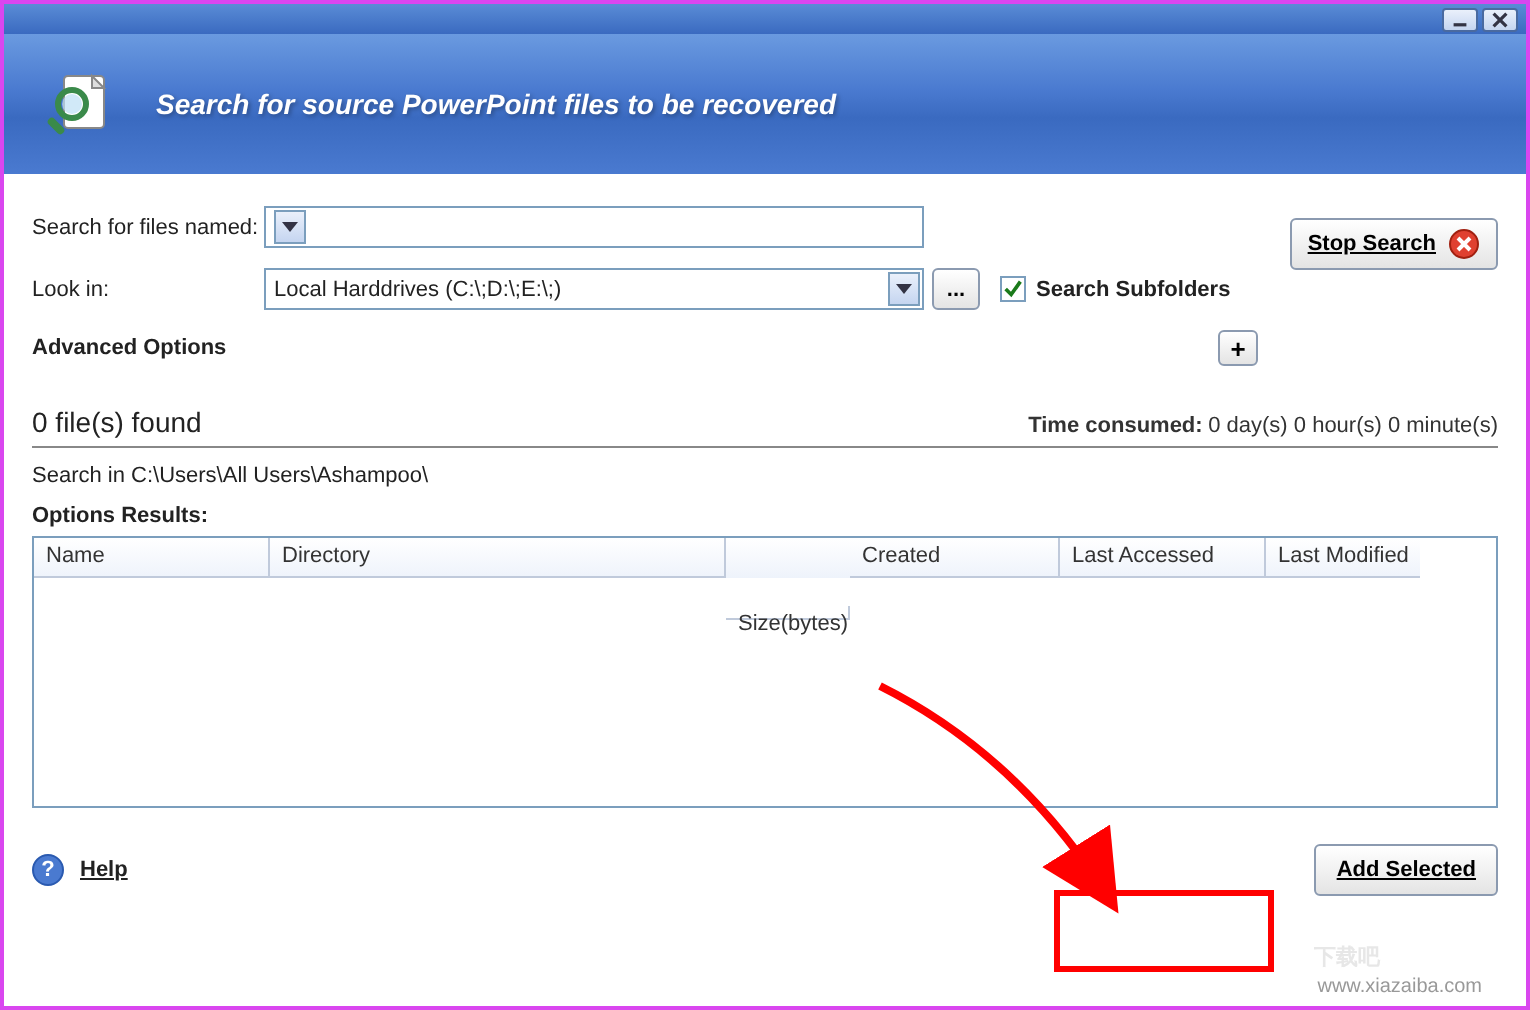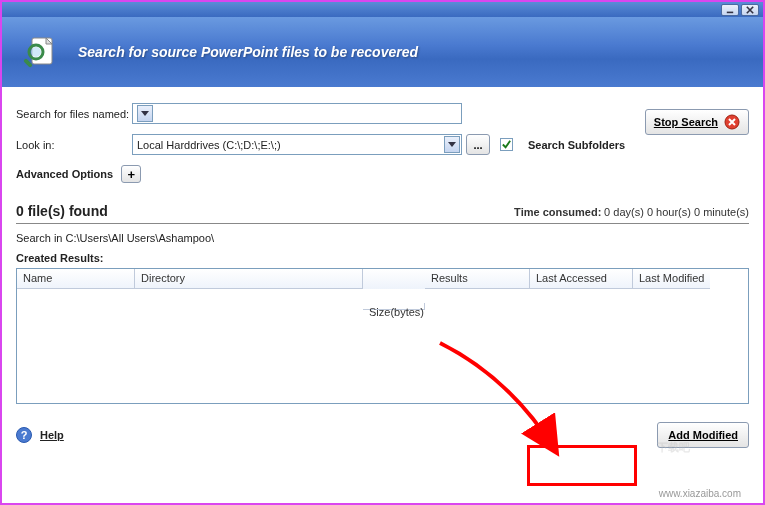--- a/index.html
+++ b/index.html
@@ -15,32 +15,32 @@
   .form-row { display: flex; align-items: center; margin-bottom: 10px; }
   .form-top { display: flex; }
   .form-left { flex: 1; }
   .form-right { width: 120px; display: flex; align-items: flex-start; justify-content: flex-end; padding-top: 6px; }
   .form-label { width: 116px; font-weight: normal; color: #222; }
   .combo { height: 21px; border: 1px solid #7b9ebd; background: #fff; display: flex; align-items: center; padding: 0 4px; position: relative; }
   .combo-wide { width: 330px; }
   .combo-text { flex: 1; color: #222; }
   .combo-arrow { width: 16px; height: 17px; background: linear-gradient(to bottom, #eaf0fb, #c5d5f0); border: 1px solid #7b9ebd; display: flex; align-items: center; justify-content: center; margin-right: -3px; }
   .browse-btn { width: 24px; height: 21px; margin-left: 4px; background: linear-gradient(to bottom, #fff, #e4e4e4); border: 1px solid #8b9ab0; border-radius: 3px; display: flex; align-items: center; justify-content: center; font-weight: bold; cursor: pointer; }
-  .checkbox-wrap { display: flex; align-items: flex-end; margin-left: 10px; gap: 15px; }
+  .checkbox-wrap { display: flex; align-items: flex-end; margin-left: 10px; gap: 5px; }
   .checkbox { width: 13px; height: 13px; border: 1px solid #7b9ebd; background: #fff; display: flex; align-items: center; justify-content: center; }
   .checkbox svg { width: 11px; height: 11px; }
   .checkbox-label { font-weight: bold; color: #222; }
-  .adv-row { display: flex; align-items: center; gap: 8px; margin-top: 8px; }
+  .adv-row { display: flex; align-items: center; gap: 8px; margin-top: 8px; justify-content: space-between; }
   .adv-label { font-weight: bold; color: #222; }
   .expand-btn { width: 20px; height: 18px; background: linear-gradient(to bottom, #fff, #e4e4e4); border: 1px solid #8b9ab0; border-radius: 3px; display: flex; align-items: center; justify-content: center; font-weight: bold; cursor: pointer; font-size: 13px; line-height: 1; }
   .stop-btn { padding: 4px 8px; background: linear-gradient(to bottom, #fff, #e4e4e4); border: 1px solid #8b9ab0; border-radius: 3px; display: flex; align-items: center; gap: 6px; cursor: pointer; font-weight: bold; }
   .stop-btn-text { text-decoration: underline; }
   .stop-icon { width: 16px; height: 16px; }
   .status-row { display: flex; justify-content: space-between; align-items: baseline; margin-top: 20px; border-bottom: 1px solid #888; padding-bottom: 4px; }
-  .files-found { font-size: 14px; font-weight: bold; color: #222; }
+  .files-found { font-size: 14px; font-weight: normal; color: #222; }
   .time-consumed { font-size: 10px; color: #333; }
   .time-label { font-weight: bold; }
   .search-path { margin-top: 8px; color: #222; }
   .results-label { margin-top: 8px; font-weight: bold; color: #222; }
   .results-box { margin-top: 4px; border: 1px solid #7b9ebd; background: #fff; height: 136px; display: flex; flex-direction: row; }
   .results-header { display: flex; height: 20px; background: linear-gradient(to bottom, #fff, #eef3fb); }
   .col { border-right: 1px solid #c0cadb; border-bottom: 1px solid #c0cadb; padding: 3px 6px; color: #333; text-align: left; }
   .col-name { width: 118px; }
   .col-dir { width: 228px; }
   .col-size { width: 62px; margin-top: 34px; }
@@ -51,21 +51,21 @@
   .footer { margin-top: 18px; display: flex; justify-content: space-between; align-items: center; }
   .help-wrap { display: flex; align-items: center; gap: 8px; cursor: pointer; }
   .help-icon { width: 16px; height: 16px; border-radius: 50%; background: #4a7ad0; border: 1px solid #2a5ab0; display: flex; align-items: center; justify-content: center; color: #fff; font-weight: bold; font-size: 11px; }
   .help-text { font-weight: bold; text-decoration: underline; color: #222; }
   .add-btn { padding: 6px 10px; background: linear-gradient(to bottom, #fff, #e4e4e4); border: 1px solid #8b9ab0; border-radius: 3px; cursor: pointer; font-weight: bold; }
   .add-btn-text { text-decoration: underline; }
   .red-callout { position: absolute; border: 3px solid red; pointer-events: none; }
   .red-box { left: 527px; top: 445px; width: 110px; height: 41px; }
   .red-arrow { position: absolute; left: 430px; top: 338px; pointer-events: none; }
   .watermark { position: absolute; right: 24px; bottom: 6px; color: #999; font-size: 10px; pointer-events: none; }
-  .watermark-logo { position: absolute; right: 18px; bottom: 32px; opacity: 0.35; pointer-events: none; }
+  .watermark-logo { position: absolute; right: 18px; bottom: 0; opacity: 0.35; pointer-events: none; }
 </style>
 </head>
 <body>
 
 <div class="window">
 
   <div class="titlebar">
     <div class="titlebar-btn">
       <svg viewBox="0 0 10 10">
           <rect x="1" y="7" width="8" height="2" fill="#334"></rect>
@@ -144,41 +144,41 @@
     <div class="status-row">
       <div class="files-found">0 file(s) found</div>
       <div class="time-consumed">
         <span class="time-label">Time consumed:</span>
         <span>0 day(s) 0 hour(s) 0 minute(s)</span>
       </div>
     </div>
 
     <div class="search-path">Search in C:\Users\All Users\Ashampoo\</div>
 
-    <div class="results-label">Created Results:</div>
+    <div class="results-label">Options Results:</div>
 
     <div class="results-box">
       <div class="results-header">
         <div class="col col-name">Name</div>
         <div class="col col-dir">Directory</div>
         <div class="col col-size">Size(bytes)</div>
-        <div class="col col-created">Results</div>
+        <div class="col col-created">Created</div>
         <div class="col col-access">Last Accessed</div>
         <div class="col col-mod">Last Modified</div>
       </div>
       <div class="results-body"></div>
     </div>
 
     <div class="footer">
       <div class="help-wrap">
         <div class="help-icon">?</div>
         <div class="help-text">Help</div>
       </div>
       <div class="add-btn">
-        <span class="add-btn-text">Add Modified</span>
+        <span class="add-btn-text">Add Selected</span>
       </div>
     </div>
 
   </div>
 </div>
 
 <svg class="red-arrow" width="140" height="130">
   <defs>
     <marker id="ah" markerWidth="12" markerHeight="12" refX="8" refY="5" orient="auto">
       <path d="M0 0 L10 5 L0 10 Z" fill="red"></path>

